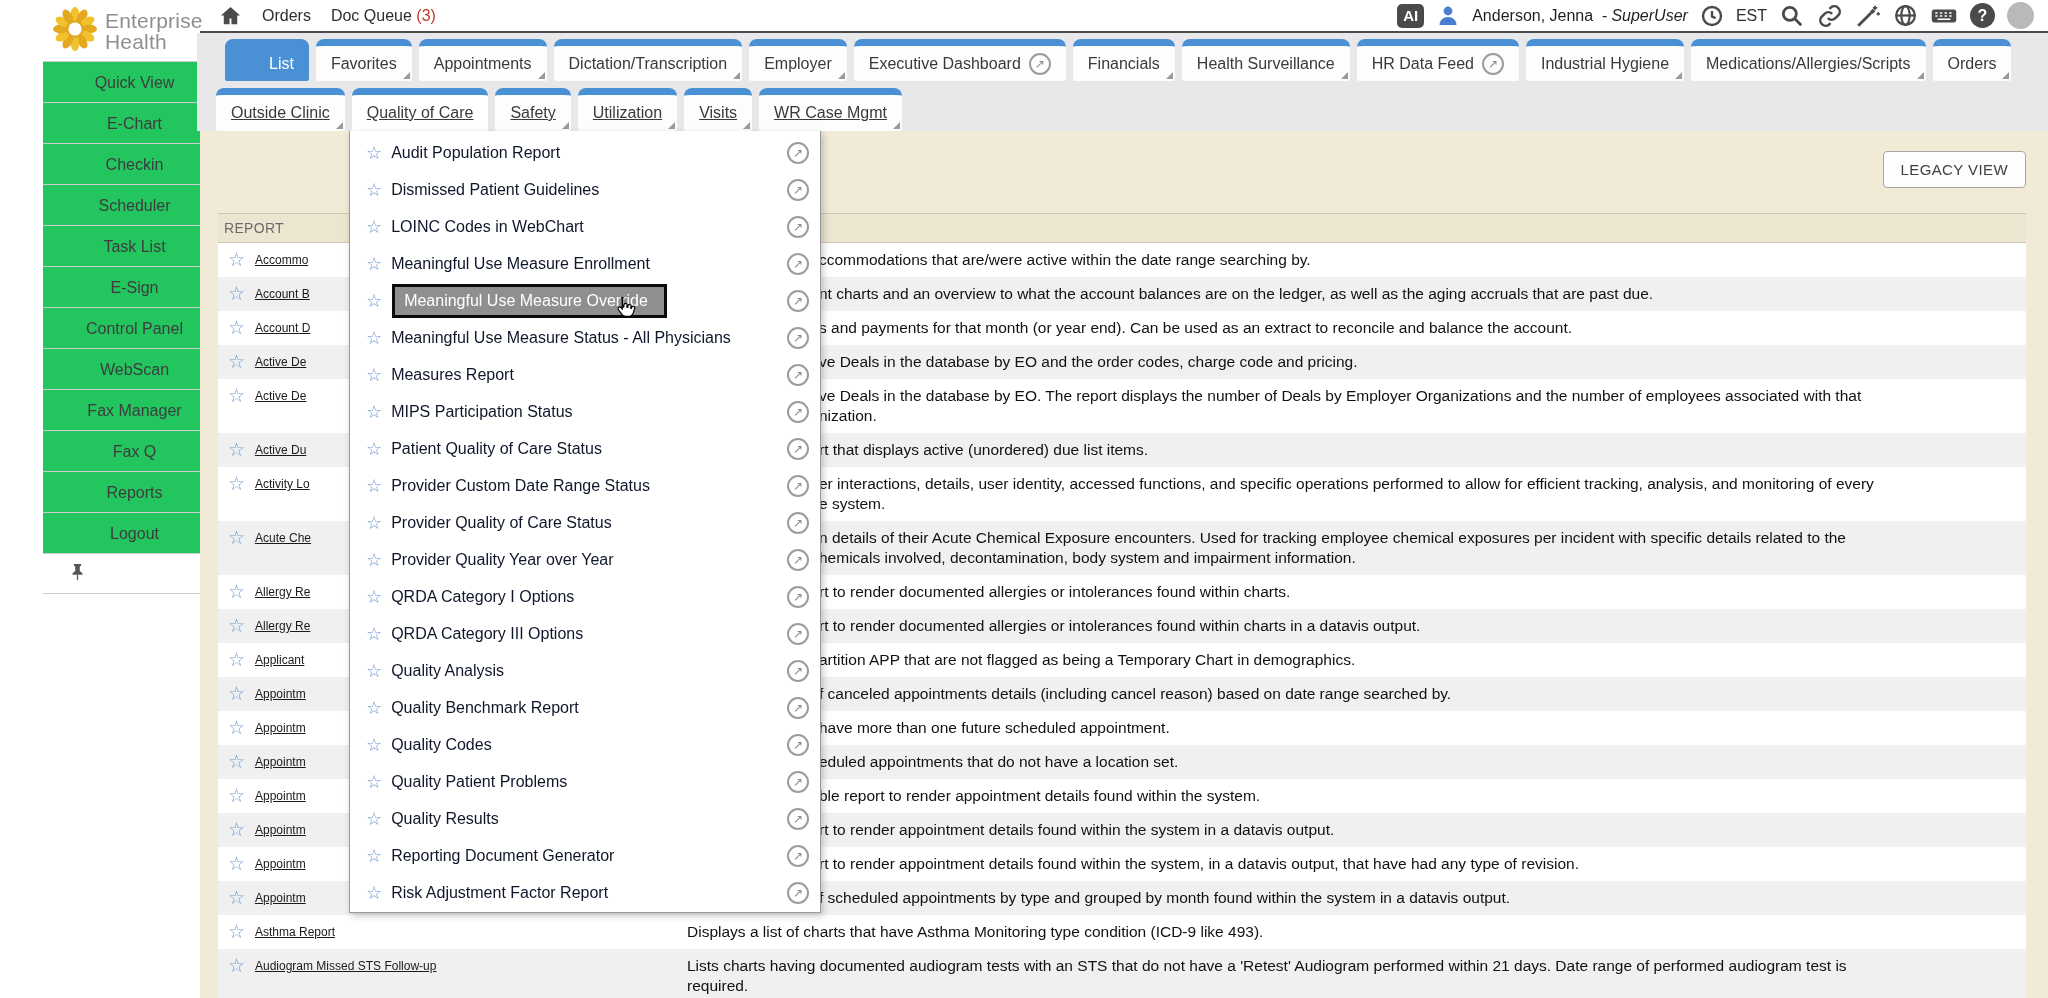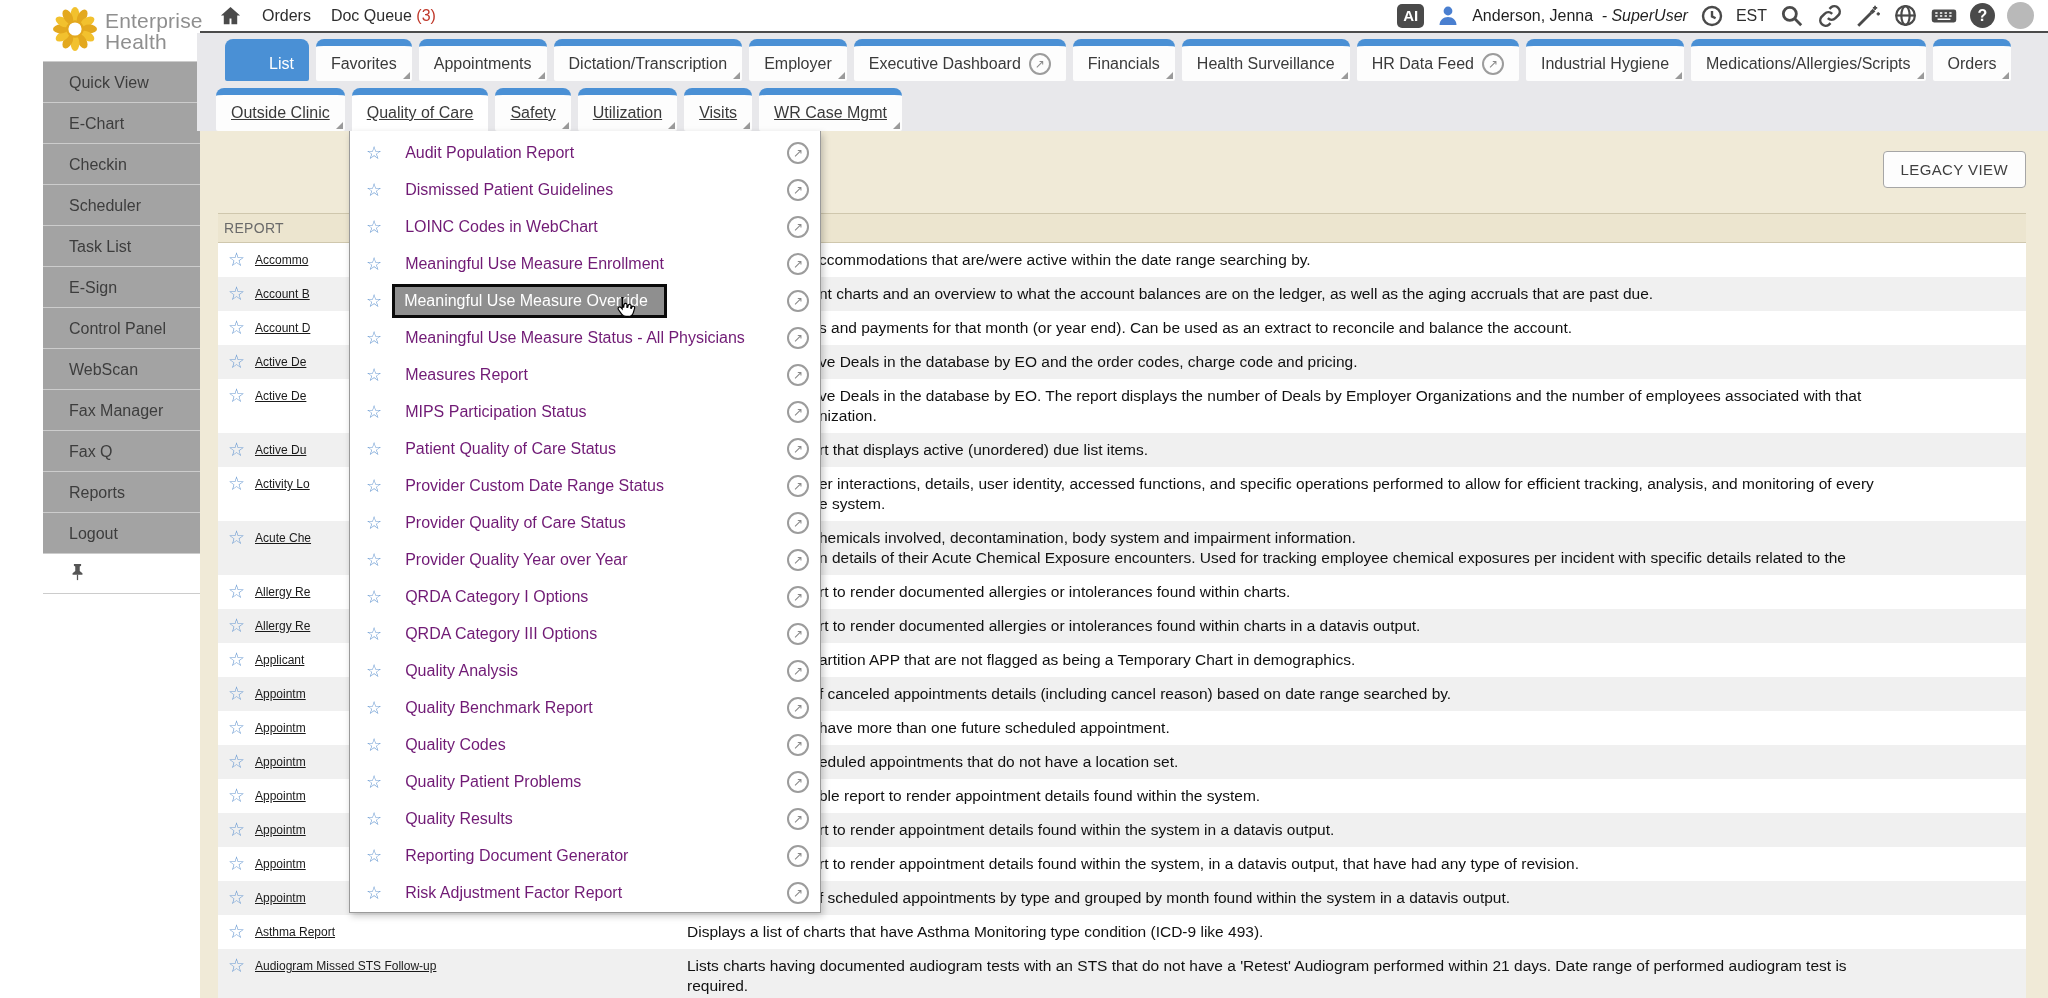--- a/index.html
+++ b/index.html
@@ -5,21 +5,21 @@
   * { margin:0; padding:0; box-sizing:border-box; }
   html,body { width:2048px; height:998px; }
   body { position:relative; overflow:hidden; background:#ffffff;
          font-family:"Liberation Sans", sans-serif; color:#333; }
 
   
   #sidebar { position:absolute; left:0; top:0; width:157px; height:998px; background:#fff; z-index:10;margin-left:43px; }
   .logo-wrap { display:flex; align-items:center; height:61px; padding-left:10px; }
   .logo-text { margin-left:8px; font-size:21px; line-height:21px; color:#8f8f8f; letter-spacing:.2px; }
   .sb-item { height:41px; line-height:41px; padding-left:26px; font-size:16px; color:#3d3d3d;
-             border-top:1px solid #cccccc; cursor:pointer; background:#a3a3a3; }
+             border-top:1px solid #cccccc; cursor:pointer; background:#22c55e;text-align:center; }
   .sb-pin { height:41px; border-top:1px solid #cccccc; border-bottom:1px solid #cccccc;
             display:flex; align-items:center; padding-left:27px; }
 
   
   #topbar { position:absolute; left:197px; top:0; right:0; height:33px; background:#fff;
             border-bottom:2px solid #4b4b4b; display:flex; align-items:center; padding:0 14px 0 22px;
             font-size:16px; z-index:5; }
   .tb-link { margin-right:20px; color:#2e2e2e; cursor:pointer; }
   .tb-badge { color:#c0392b; }
   .tb-right { margin-left:auto; display:flex; align-items:center; gap:12px; }
@@ -66,21 +66,21 @@
   .cell-name a { color:#1a1a1a; text-decoration:underline; font-size:12px; line-height:20px; }
   .cell-desc { flex:1; font-size:15.5px; color:#111; line-height:20px; }
   .desc-line.clip { margin-left:132px; }
 
   
   #dropdown { position:absolute; left:349px; top:131px; width:472px; height:782px; background:#ffffff;
               border:1px solid #9a9a9a; border-top:none; z-index:40; padding-top:3px;
               box-shadow:2px 3px 7px rgba(0,0,0,.22); }
   .dd-item { height:37px; display:flex; align-items:center; padding:0 11px 0 16px; cursor:pointer; }
   .dd-star { color:#6b9bd2; font-size:18px; cursor:pointer; }
-  .dd-label { margin-left:23px; font-size:16px; color:#701a75; white-space:nowrap; }
+  .dd-label { margin-left:9px; font-size:16px; color:#0f172a; white-space:nowrap; }
   .dd-label.dd-hl { background:#8f8f8f; color:#ffffff; border:3px solid #0a0a0a;
                     padding:5px 16px 5px 9px; margin-left:10px; }
   .dd-arrow { margin-left:auto; }
 
   #cursor { position:absolute; left:612px; top:294px; z-index:60; pointer-events:none; }
 </style>
 </head>
 <body>
 
 <div id="sidebar">
@@ -331,22 +331,22 @@
           <div class="cell-name"><a>Activity Lo</a></div>
           <div class="cell-desc">
             <div class="desc-line clip">er interactions, details, user identity, accessed functions, and specific operations performed to allow for efficient tracking, analysis, and monitoring of every</div>
             <div class="desc-line clip">e system.</div>
           </div>
         </div>
         <div class="t-row alt">
           <span class="cell-star">☆</span>
           <div class="cell-name"><a>Acute Che</a></div>
           <div class="cell-desc">
+            <div class="desc-line clip">n details of their Acute Chemical Exposure encounters. Used for tracking employee chemical exposures per incident with specific details related to the</div>
             <div class="desc-line clip">hemicals involved, decontamination, body system and impairment information.</div>
-            <div class="desc-line clip">n details of their Acute Chemical Exposure encounters. Used for tracking employee chemical exposures per incident with specific details related to the</div>
           </div>
         </div>
         <div class="t-row">
           <span class="cell-star">☆</span>
           <div class="cell-name"><a>Allergy Re</a></div>
           <div class="cell-desc">
             <div class="desc-line clip">rt to render documented allergies or intolerances found within charts.</div>
           </div>
         </div>
         <div class="t-row alt">

